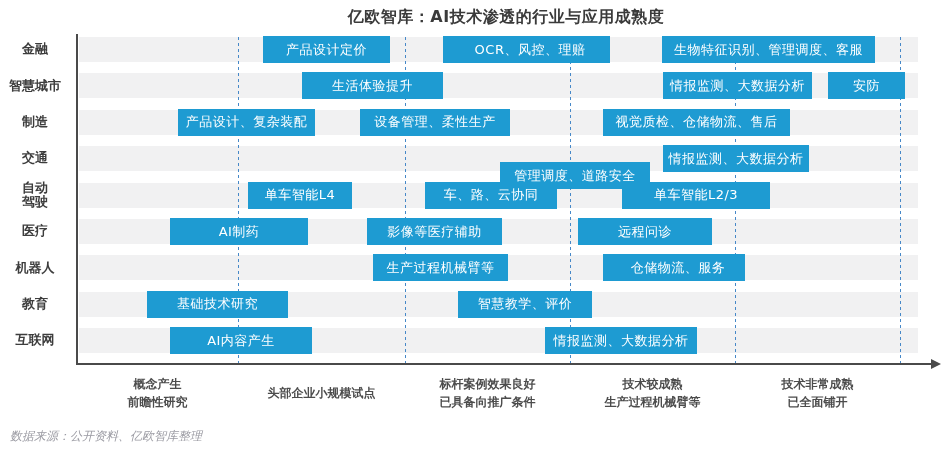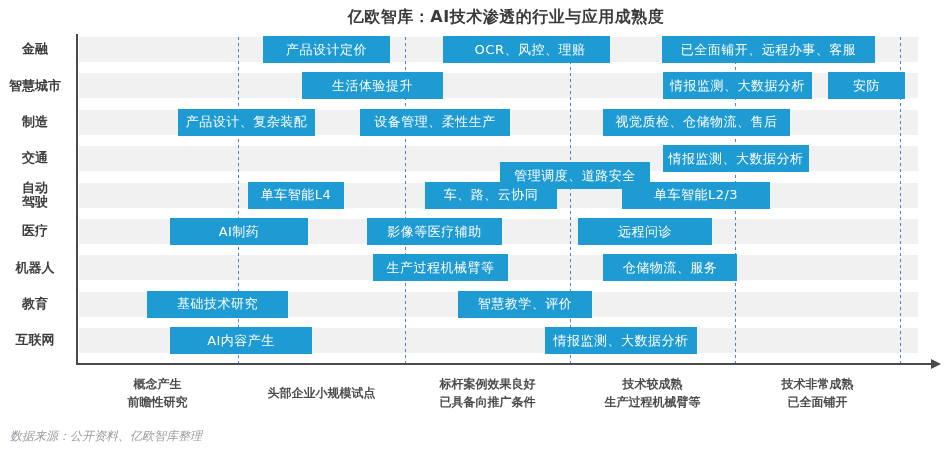--- a/index.html
+++ b/index.html
@@ -33,50 +33,50 @@
   <div id="plot">
       <div class="divider" style="left: 900px; top: 37px; height: 327px;"></div>
       <div class="divider" style="left: 735px; top: 37px; height: 327px;"></div>
       <div class="divider" style="left: 570px; top: 37px; height: 327px;"></div>
       <div class="divider" style="left: 405px; top: 37px; height: 327px;"></div>
       <div class="divider" style="left: 238px; top: 37px; height: 327px;"></div>
       <div class="band" style="left: 79px; top: 37px; width: 839px;"></div>
       <div class="row-label" style="top: 37px;">金融</div>
       <div class="bar" style="left: 263px; top: 36px; width: 127px;">产品设计定价</div>
       <div class="bar" style="left: 443px; top: 36px; width: 160px; padding-left: 7px;">OCR、风控、理赔</div>
-      <div class="bar" style="left: 662px; top: 36px; width: 213px;">已全面铺开、远程办事、客服</div>
+      <div class="bar" style="left: 662px; top: 36px; width: 213px;">生物特征识别、管理调度、客服</div>
       <div class="band" style="left: 79px; top: 73.4px; width: 839px;"></div>
       <div class="row-label" style="top: 73.4px;">智慧城市</div>
       <div class="bar" style="left: 302px; top: 72.4px; width: 141px;">生活体验提升</div>
       <div class="bar" style="left: 663px; top: 72.4px; width: 149px;">情报监测、大数据分析</div>
       <div class="bar" style="left: 828px; top: 72.4px; width: 77px;">安防</div>
       <div class="band" style="left: 79px; top: 109.8px; width: 839px;"></div>
       <div class="row-label" style="top: 109.8px;">制造</div>
       <div class="bar" style="left: 178px; top: 108.8px; width: 137px;">产品设计、复杂装配</div>
       <div class="bar" style="left: 360px; top: 108.8px; width: 150px;">设备管理、柔性生产</div>
       <div class="bar" style="left: 603px; top: 108.8px; width: 187px;">视觉质检、仓储物流、售后</div>
       <div class="band" style="left: 79px; top: 146.2px; width: 839px;"></div>
       <div class="row-label" style="top: 146.2px;">交通</div>
       <div class="bar" style="left: 500px; top: 162px; width: 150px;">管理调度、道路安全</div>
       <div class="bar" style="left: 663px; top: 145.2px; width: 146px;">情报监测、大数据分析</div>
       <div class="band" style="left: 79px; top: 182.6px; width: 839px;"></div>
       <div class="row-label" style="top: 182.6px;">自动
 驾驶</div>
-      <div class="bar" style="left: 248px; top: 181.6px; width: 96px;">单车智能L4</div>
+      <div class="bar" style="left: 248px; top: 181.6px; width: 104px;">单车智能L4</div>
       <div class="bar" style="left: 425px; top: 181.6px; width: 132px;">车、路、云协同</div>
       <div class="bar" style="left: 622px; top: 181.6px; width: 148px;">单车智能L2/3</div>
       <div class="band" style="left: 79px; top: 219px; width: 839px;"></div>
       <div class="row-label" style="top: 219px;">医疗</div>
       <div class="bar" style="left: 170px; top: 218px; width: 138px;">AI制药</div>
       <div class="bar" style="left: 367px; top: 218px; width: 135px;">影像等医疗辅助</div>
       <div class="bar" style="left: 578px; top: 218px; width: 134px;">远程问诊</div>
       <div class="band" style="left: 79px; top: 255.4px; width: 839px;"></div>
       <div class="row-label" style="top: 255.4px;">机器人</div>
       <div class="bar" style="left: 373px; top: 254.4px; width: 135px;">生产过程机械臂等</div>
-      <div class="bar" style="left: 603px; top: 254.4px; width: 134px;">仓储物流、服务</div>
+      <div class="bar" style="left: 603px; top: 254.4px; width: 134px; padding-left: 8px;">仓储物流、服务</div>
       <div class="band" style="left: 79px; top: 291.8px; width: 839px;"></div>
       <div class="row-label" style="top: 291.8px;">教育</div>
       <div class="bar" style="left: 147px; top: 290.8px; width: 141px;">基础技术研究</div>
       <div class="bar" style="left: 458px; top: 290.8px; width: 134px;">智慧教学、评价</div>
       <div class="band" style="left: 79px; top: 328.2px; width: 839px;"></div>
       <div class="row-label" style="top: 328.2px;">互联网</div>
       <div class="bar" style="left: 170px; top: 327.2px; width: 142px;">AI内容产生</div>
       <div class="bar" style="left: 545px; top: 327.2px; width: 152px;">情报监测、大数据分析</div>
       <div class="axis-v" style="left: 76px; top: 34px; height: 331px;"></div>
       <div class="axis-h" style="left: 76px; top: 363px; width: 855px;"></div>

